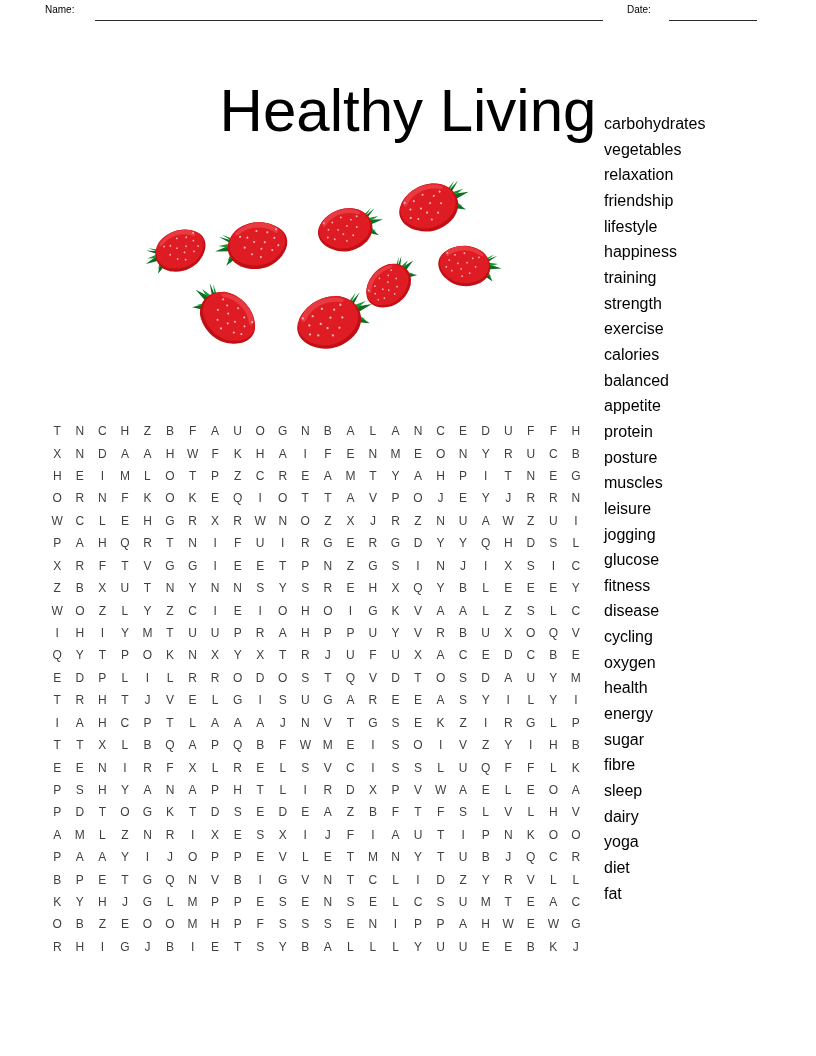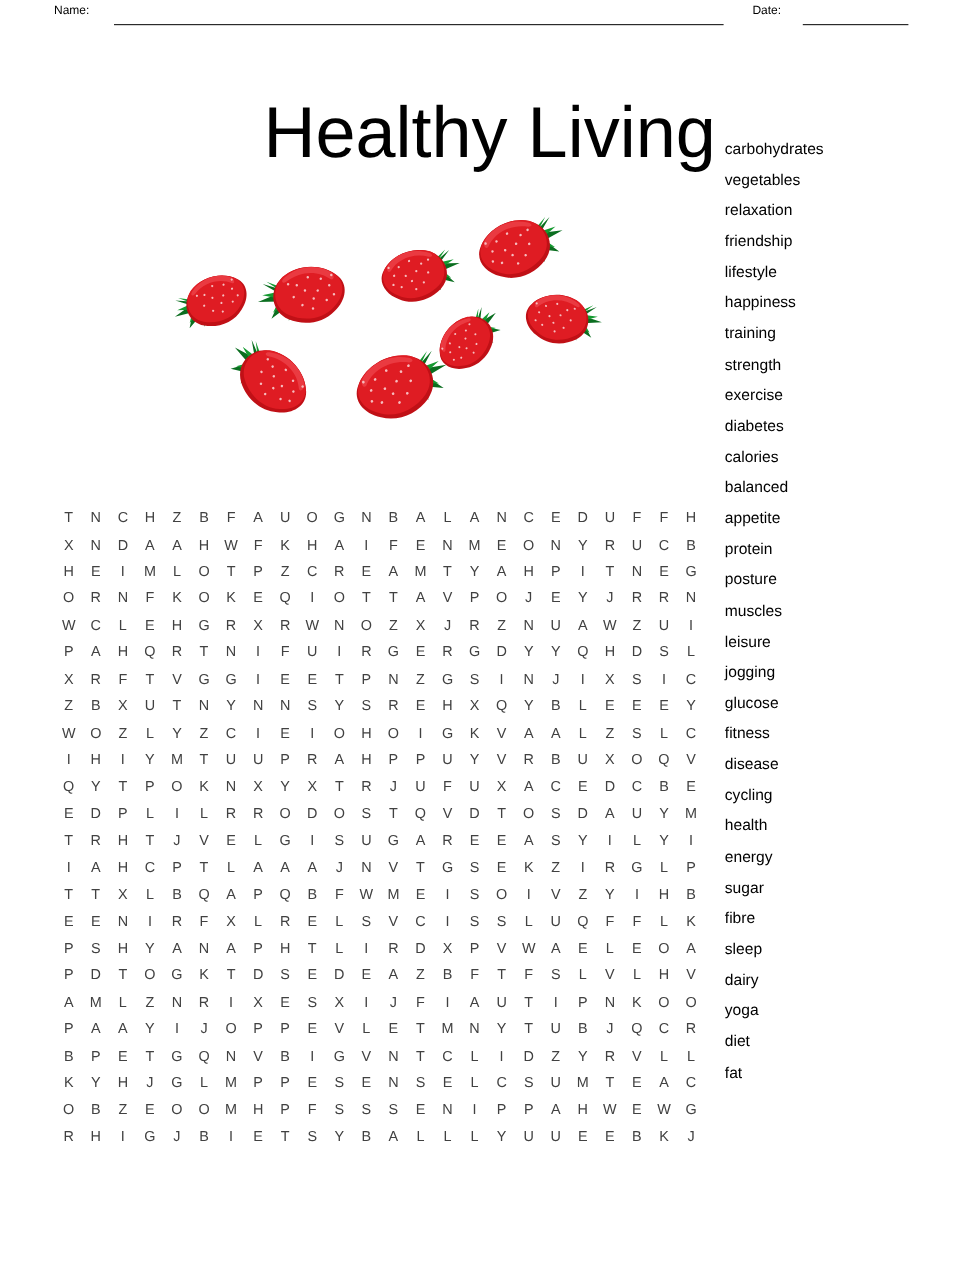--- a/index.html
+++ b/index.html
@@ -12,21 +12,21 @@
   .name-line{position:absolute;left:50px;top:0;width:508px;height:18px;border-bottom:1.4px solid #2b2b2b;}
   .date-label{position:absolute;left:582px;top:2px;}
   .date-line{position:absolute;left:624px;top:0;width:88px;height:18px;border-bottom:1.4px solid #2b2b2b;}
   .page-title{
     position:absolute;top:36px;left:0;width:816px;text-align:center;
     font-size:60px;font-weight:400;letter-spacing:0px;
   }
   .illustration{position:absolute;left:130px;top:143px;width:380px;height:238px;}
   .word-list{
     position:absolute;left:604px;top:111px;width:200px;
-    font-size:13px;line-height:25.66px;
+    font-size:16px;line-height:25.66px;
   }
   .word-list div{white-space:nowrap;}
   .word-grid{
     position:absolute;left:46px;top:420px;
     display:grid;
     grid-template-columns:repeat(24,22.55px);
     grid-template-rows:repeat(24,22.43px);
   }
   .grid-cell{
     display:flex;align-items:center;justify-content:center;
@@ -92,33 +92,33 @@
 <div class="word-list">
     <div>carbohydrates</div>
     <div>vegetables</div>
     <div>relaxation</div>
     <div>friendship</div>
     <div>lifestyle</div>
     <div>happiness</div>
     <div>training</div>
     <div>strength</div>
     <div>exercise</div>
-    <div>diabetes</div>
     <div>calories</div>
     <div>balanced</div>
     <div>appetite</div>
     <div>protein</div>
     <div>posture</div>
     <div>muscles</div>
     <div>leisure</div>
     <div>jogging</div>
     <div>glucose</div>
     <div>fitness</div>
     <div>disease</div>
     <div>cycling</div>
+    <div>oxygen</div>
     <div>health</div>
     <div>energy</div>
     <div>sugar</div>
     <div>fibre</div>
     <div>sleep</div>
     <div>dairy</div>
     <div>yoga</div>
     <div>diet</div>
     <div>fat</div>
   </div>

